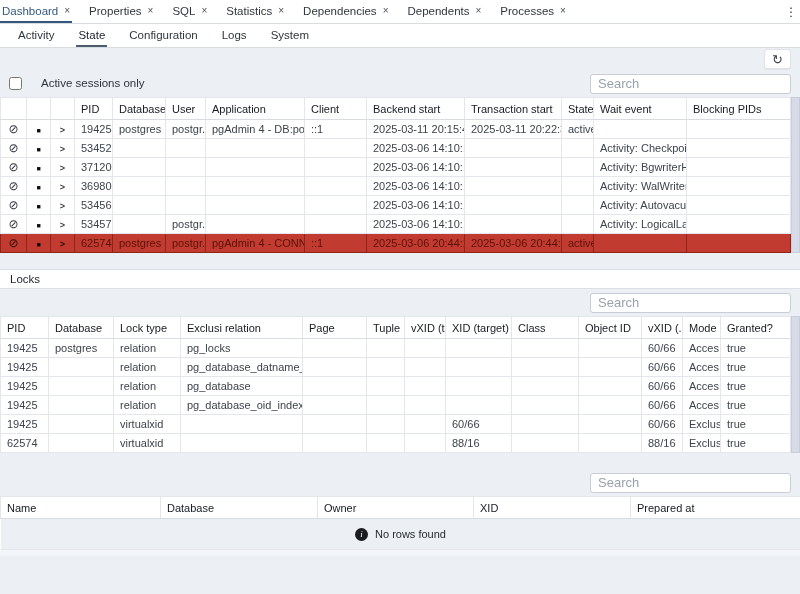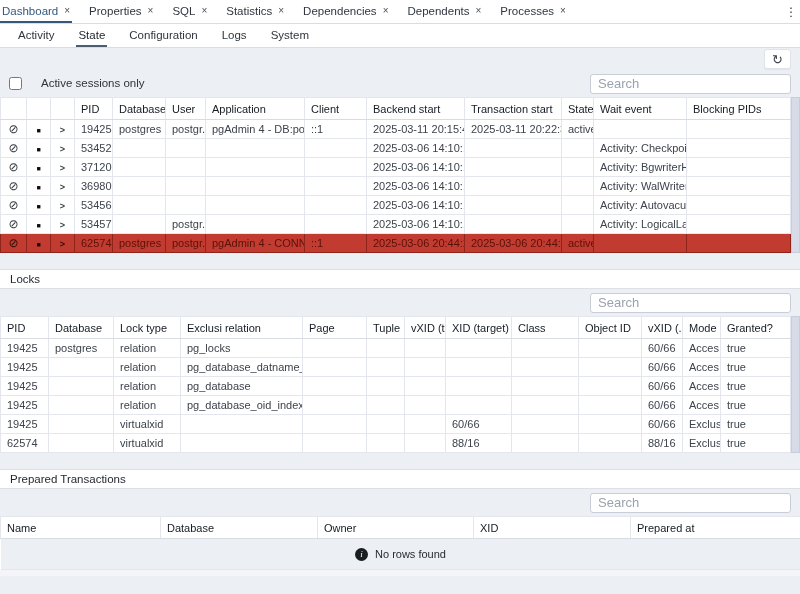--- a/index.html
+++ b/index.html
@@ -414,21 +414,20 @@
               <td>Exclusi...</td>
               <td>true</td>
             </tr>
           </tbody>
         </table>
       <div class="vstrip"></div>
     </div>
   </div>
 
   <div class="panel">
-    <div class="panel-title-bar">Prepared Transactions</div>
     <div class="toolbar right">
       <input class="search-input" placeholder="Search" style="">
     </div>
     <div class="tbl-wrap" id="prepared-wrap">
         <table>
           <colgroup>
             <col style="width: 160px;">
             <col style="width: 157px;">
             <col style="width: 156px;">
             <col style="width: 157px;">

